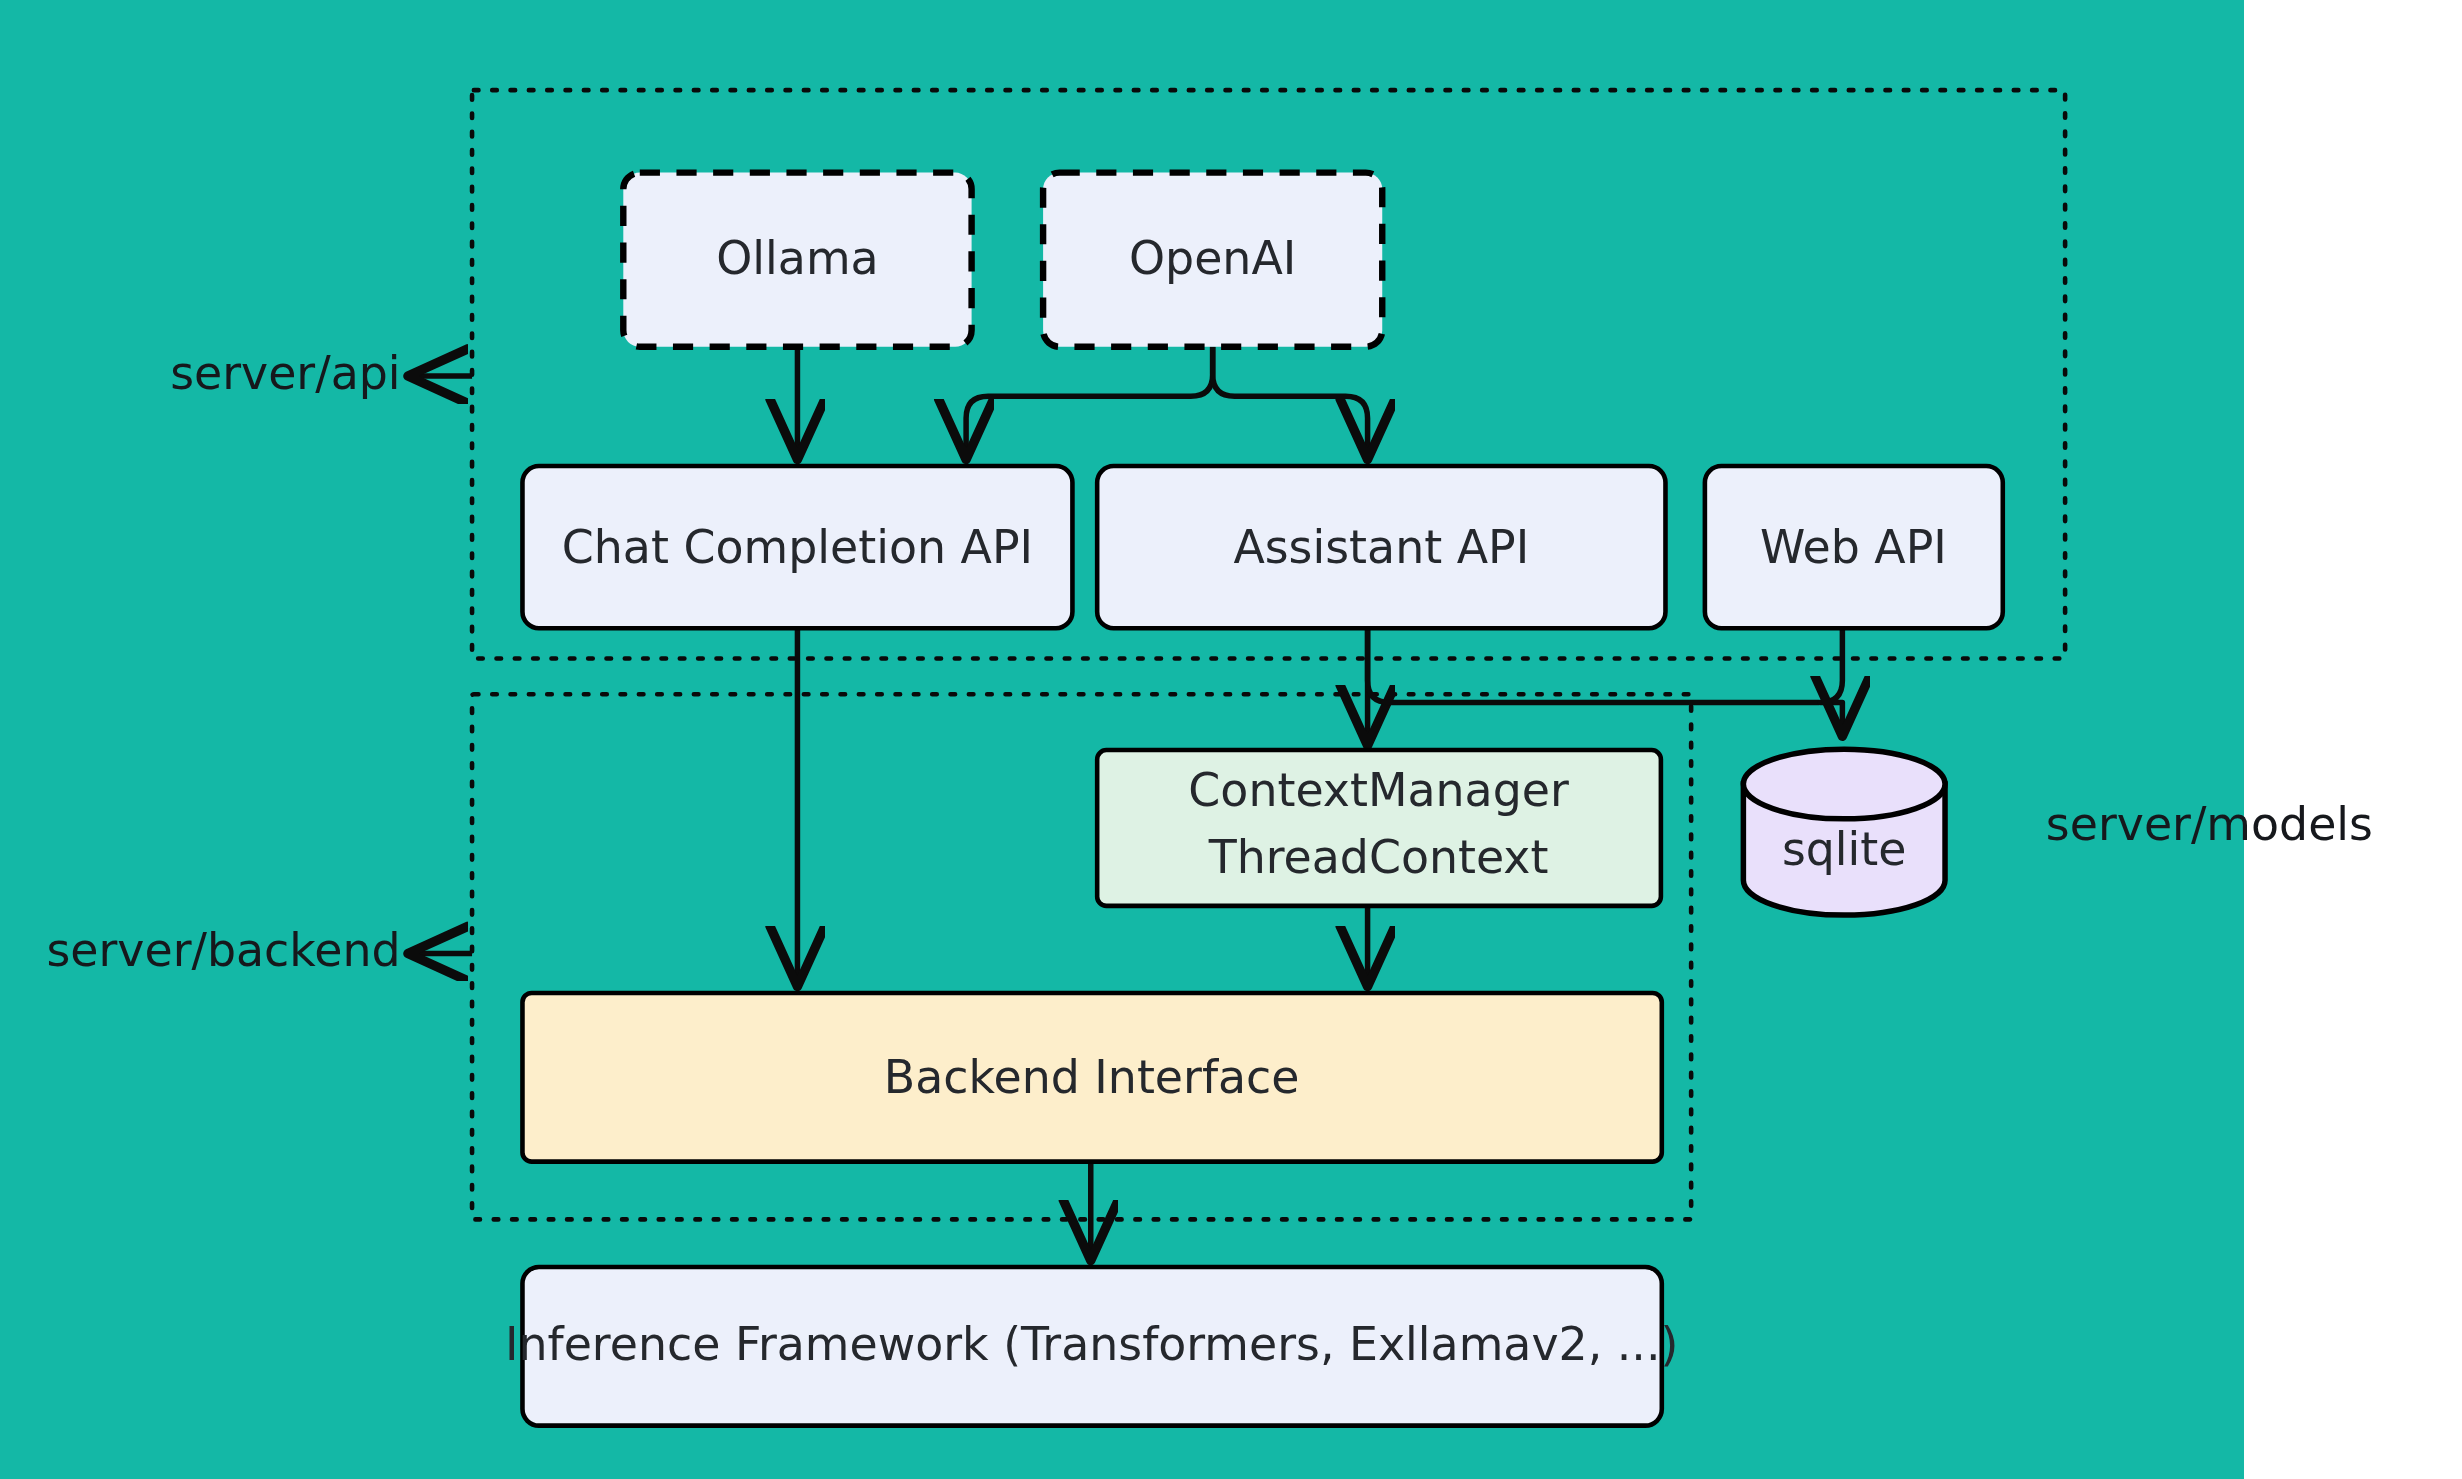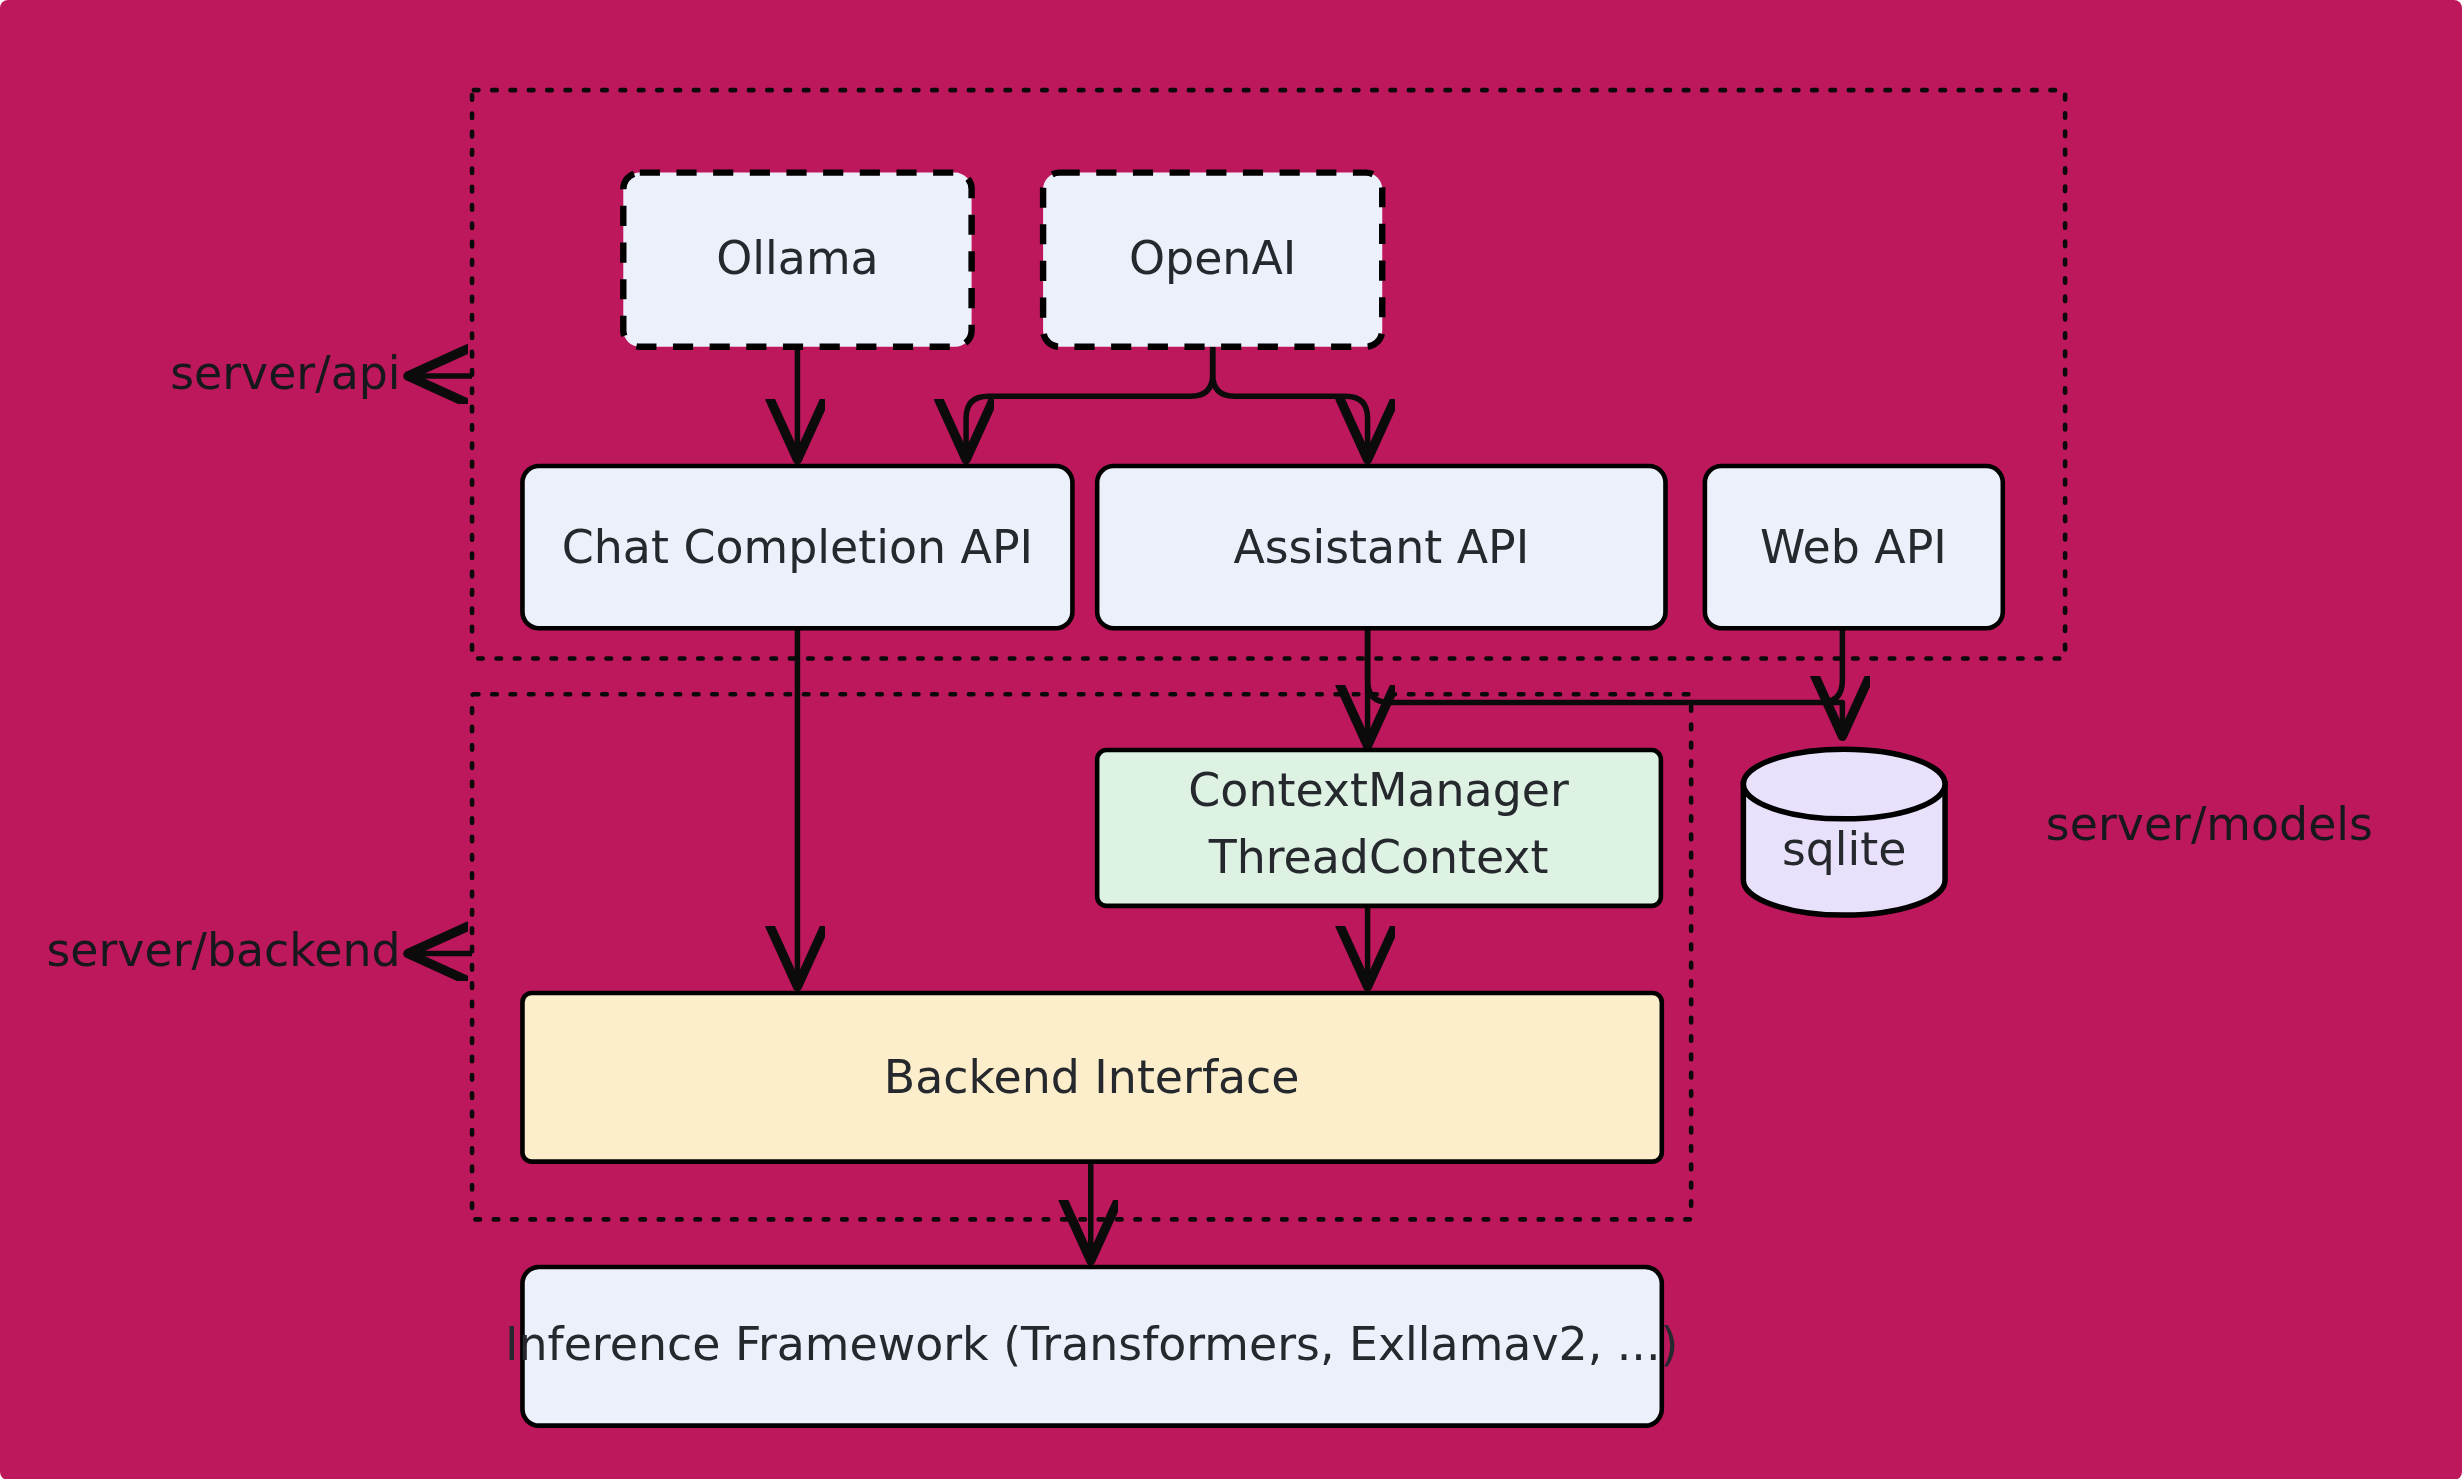--- a/index.html
+++ b/index.html
@@ -8,24 +8,23 @@
     background: #ffffff;
   }
   body {
     width: 2462px;
     height: 1480px;
     font-family: "DejaVu Sans", sans-serif;
     overflow: hidden;
   }
   #diagram-root {
     position: relative;
-    width: 2462px;
+    width: 2244px;
     height: 1480px;
-    background: #be185d;
-    border-radius: 8px;
+    background: #14b8a6;
   }
   svg.diagram-canvas {
     position: absolute;
     top: 0; left: 0;
     width: 2462px;
     height: 1480px;
   }
   .node-label {
     font-family: "DejaVu Sans", sans-serif;
     fill: #25282d;

